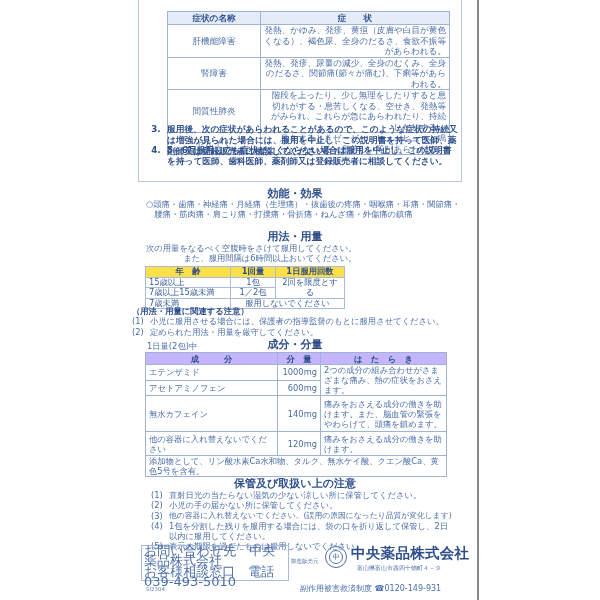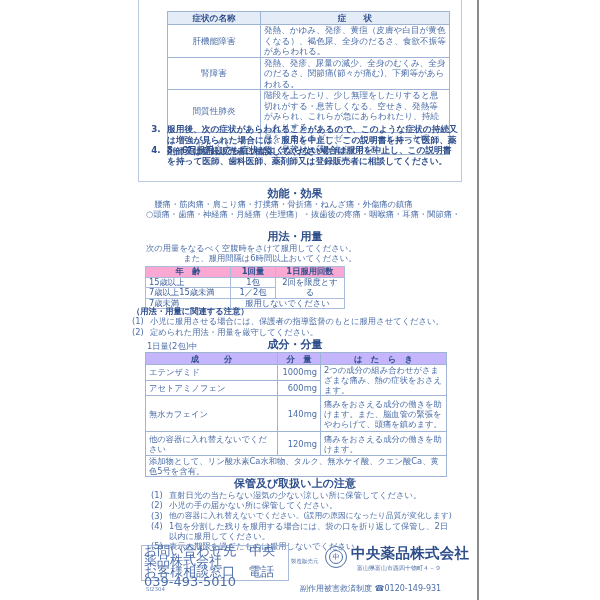--- a/index.html
+++ b/index.html
@@ -15,37 +15,37 @@
       position: absolute; left: 138px; top: 0; width: 322px; height: 181px;
       border-left: 1px solid #b9c8de; border-right: 1px solid #b9c8de; border-bottom: 1px solid #b9c8de;
     }
     table { border-collapse: collapse; }
     td, th { border: 1px solid #9fb3d4; padding: 0 3px; font-weight: normal; }
     .sym-table {
       position: absolute; left: 167px; top: 11px; width: 283px; font-size: 8.6px; line-height: 10.5px;
     }
     .sym-table th { background: #e4ecf7; height: 12px; color: #2f4f8c; font-weight: bold; }
     .sym-table td.name { text-align: center; width: 86px; color: #4c6ea8; }
-    .sym-table td.desc { color: #4c6ea8; }
+    .sym-table td.desc { color: #4c6ea8; text-align: right; }
     .notes {
       position: absolute; left: 145px; top: 124px; width: 315px; font-size: 8.7px; line-height: 10.8px;
       color: #2f4f8c; font-weight: bold;
     }
     .notes .item { display: flex; }
     .notes .num { width: 22px; flex-shrink: 0; text-align: center; }
     .notes .tiny { font-size: 6px; font-weight: normal; margin-left: 40px; color: #6a86b8; }
     h2 {
       position: absolute; margin: 0; font-size: 11px; color: #2f4f8c; font-weight: bold;
       text-align: center; width: 340px; left: 125px;
     }
     .block { position: absolute; font-size: 8.3px; line-height: 10.3px; color: #4c6ea8; }
     .dose-table {
       position: absolute; left: 145px; top: 260px; width: 200px; font-size: 8.3px; line-height: 9.5px;
     }
-    .dose-table th { background: #f9a8d4; color: #2f4f8c; font-weight: bold; }
+    .dose-table th { background: #fde047; color: #2f4f8c; font-weight: bold; }
     .dose-table td, .dose-table th { border-color: #a9bcdb; }
     .ing-table {
       position: absolute; left: 145px; top: 352px; width: 302px; font-size: 8.3px; line-height: 10px;
     }
     .ing-table th { background: #c4b5fd; color: #2f4f8c; font-weight: bold; height: 11px; }
     .ing-table td { color: #4c6ea8; }
     .ing-table td.amt { text-align: right; }
     .contact-box {
       position: absolute; left: 141px; top: 545px; width: 142px; height: 34px;
       border: 1px solid #a9bcdb; font-size: 13px; line-height: 10.3px; color: #4c6ea8; padding: 0 2px;
@@ -103,22 +103,22 @@
   </div>
   <div class="tiny" style="margin-top:-11px;margin-left:190px;height:0;">眠気</div>
   <div class="item">
     <span class="num">4.</span>
     <span>5～6回服用しても症状がよくならない場合は服用を中止し、この説明書を持って医師、歯科医師、薬剤師又は登録販売者に相談してください。</span>
   </div>
 </div>
 
 <h2 style="top:186px;">効能・効果</h2>
 <div class="block" style="left:146px; top:199px; width:330px;">
+  <div>○頭痛・歯痛・神経痛・月経痛（生理痛）・抜歯後の疼痛・咽喉痛・耳痛・関節痛・</div>
   <div>　腰痛・筋肉痛・肩こり痛・打撲痛・骨折痛・ねんざ痛・外傷痛の鎮痛</div>
-  <div>○頭痛・歯痛・神経痛・月経痛（生理痛）・抜歯後の疼痛・咽喉痛・耳痛・関節痛・</div>
 </div>
 
 <h2 style="top:229px;">用法・用量</h2>
 <div class="block" style="left:146px; top:243px;text-align:right;">
   <div>次の用量をなるべく空腹時をさけて服用してください。</div>
   <div>また、服用間隔は6時間以上おいてください。</div>
 </div>
 
 <table class="dose-table" style="top:266px;">
   <tbody>

